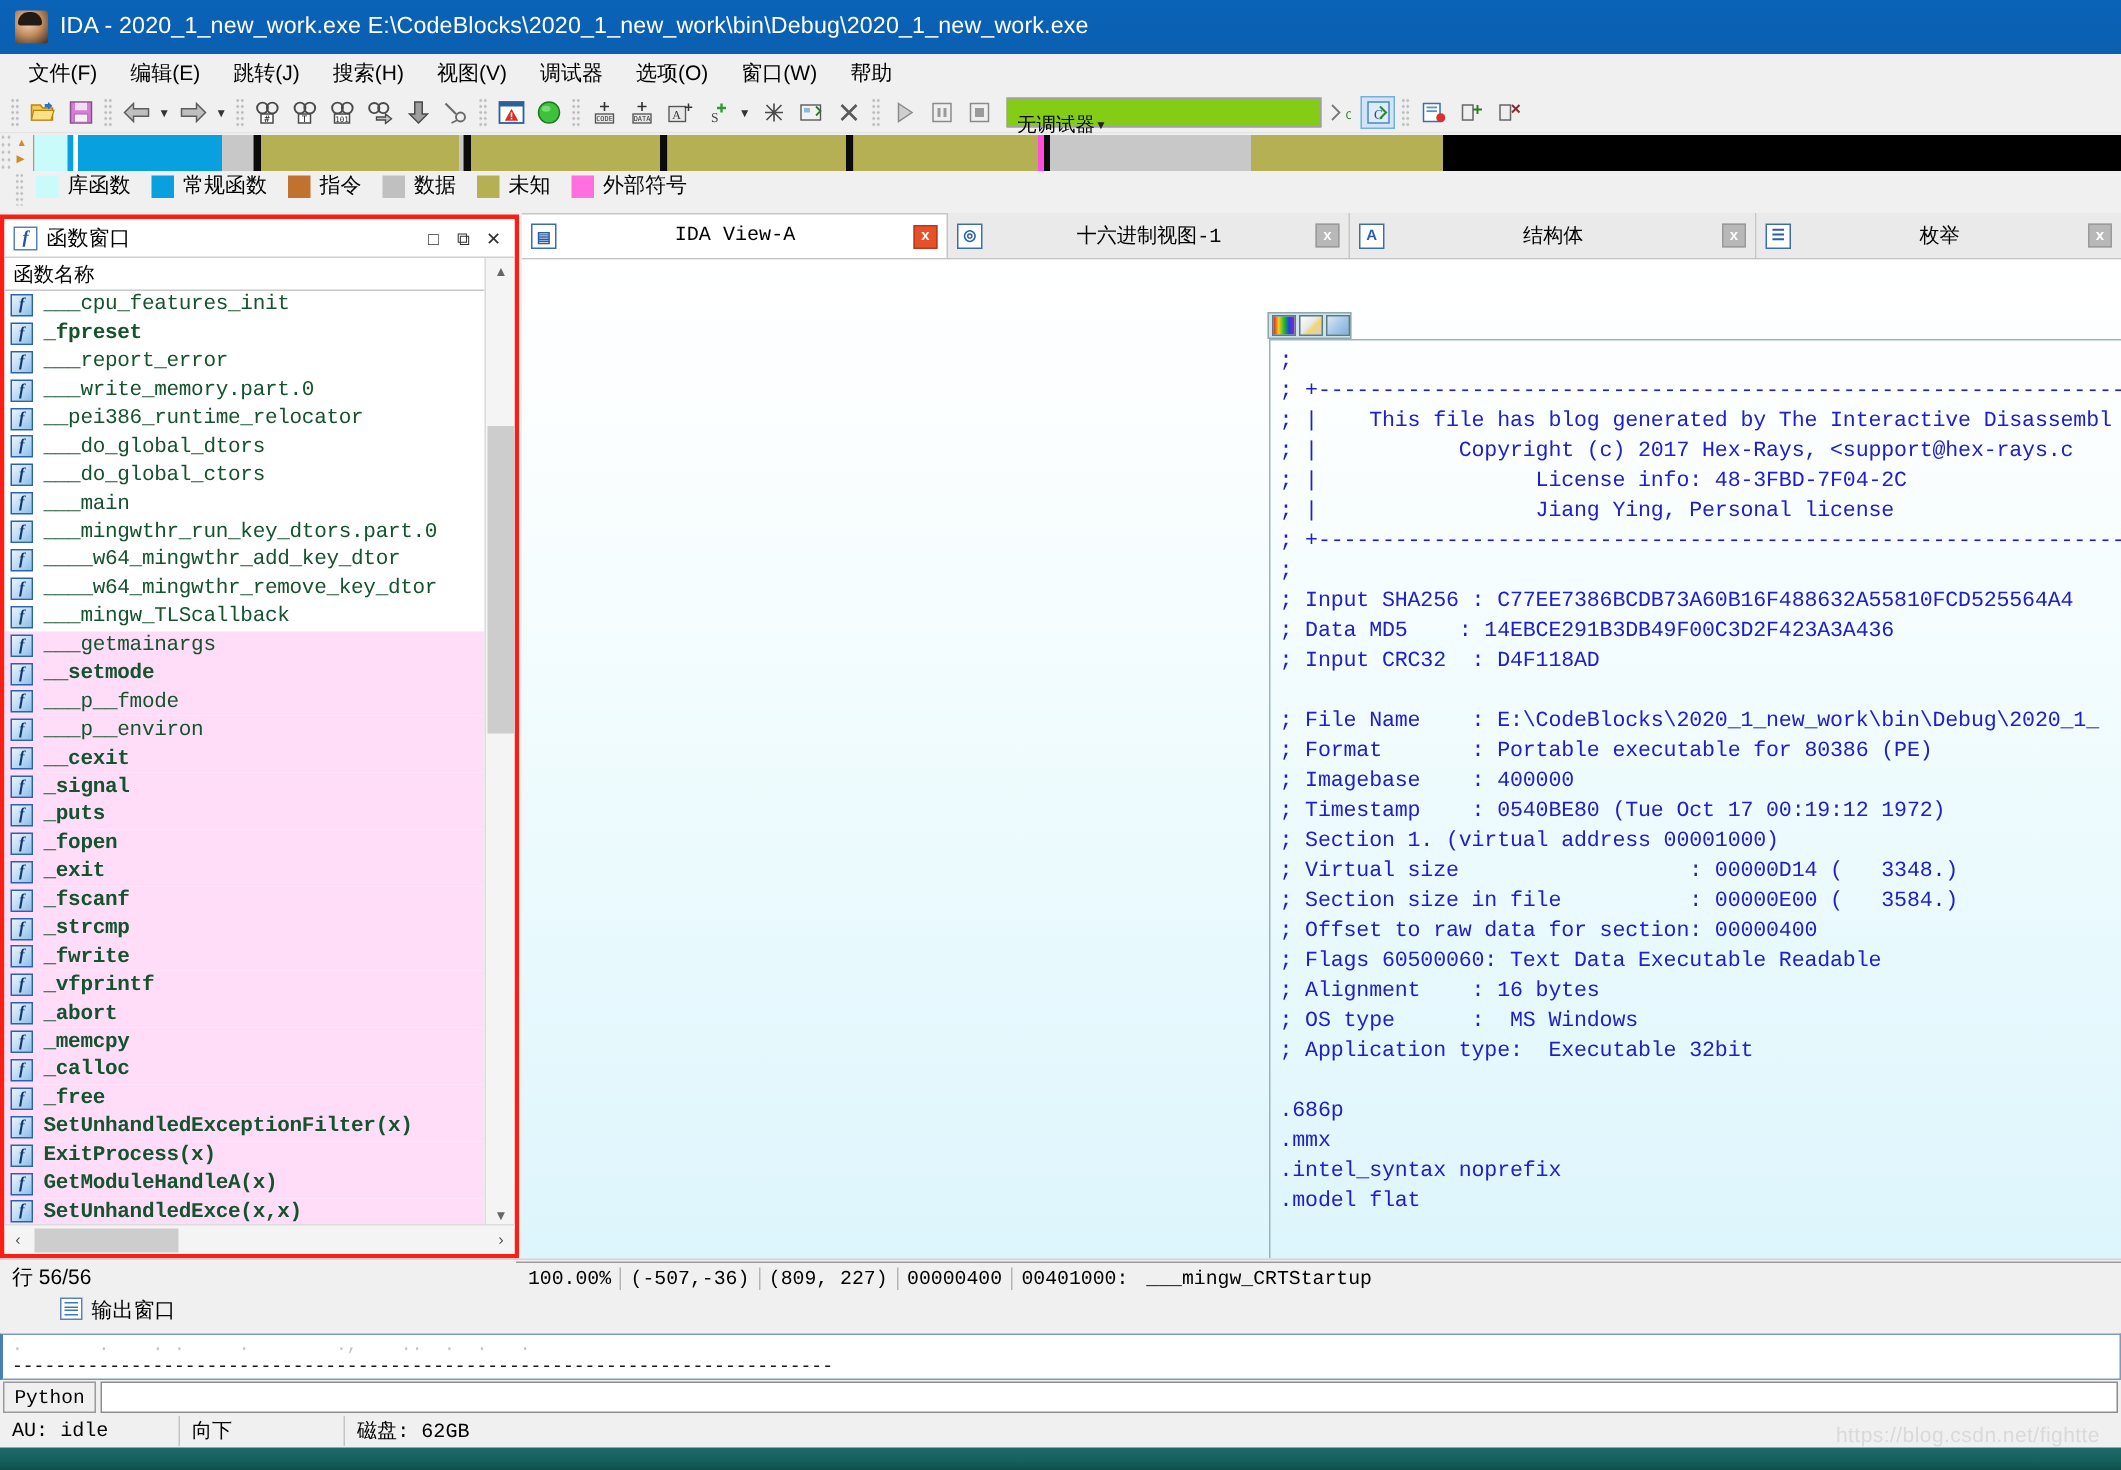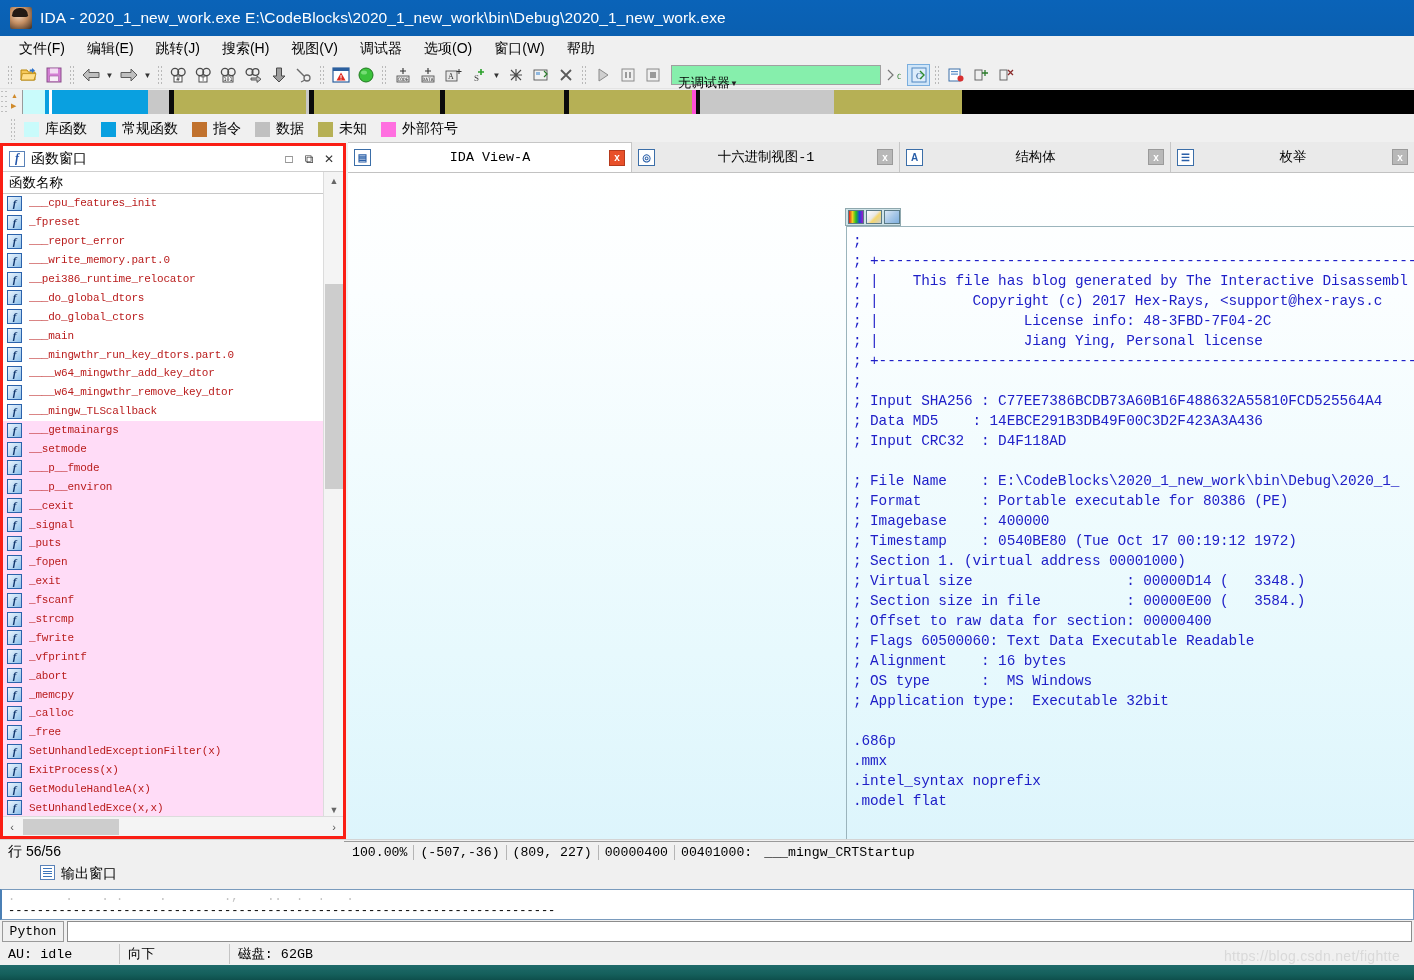--- a/index.html
+++ b/index.html
@@ -67,21 +67,21 @@
     display: flex; align-items: center; justify-content: center;
     position: relative; cursor: default;
   }
   .tb-arrow {
     width: 13px; height: 22px; flex: 0 0 auto;
     display: flex; align-items: center; justify-content: center;
     font-size: 8px; color: #333; cursor: default;
   }
   .dbg-select {
     width: 210px; height: 20px; margin-left: 6px; flex: 0 0 auto;
-    border: 1px solid #a0a0a0; background: #86efac;
+    border: 1px solid #a0a0a0; background: #84cc16;
     display: flex; align-items: center; 
     font-size: 13px; color: #000; padding: 16px 2px 0 6px; cursor: default;
   }
   .dbg-select .cap { font-size: 8px; color: #222; padding-right: 4px; }
 
   
   .navband {
     position: absolute; left: 0; top: 89px; width: 1414px; height: 26px;
     background: #f0f0f0; display: flex; align-items: stretch;
   }
@@ -96,21 +96,21 @@
   .nav-arrows span { position: absolute; left: 3px; font-size: 7px; color: #d08a2a; }
   .navbar-strip {
     flex: 1 1 auto; height: 24px; margin-top: 1px; position: relative;
     border-left: 1px solid #9a9a9a;
   }
   .nav-seg { position: absolute; top: 0; height: 24px; }
 
   
   .legend {
     position: absolute; left: 0; top: 115px; width: 1414px; height: 28px;
-    background: #f0f0f0; display: flex; align-items: center; padding-left: 10px;
+    background: #f0f0f0; display: flex; align-items: flex-start; padding-left: 10px;
   }
   .legend-grip {
     width: 6px; height: 22px; margin-right: 8px; flex: 0 0 auto;
     background-image: radial-gradient(circle, #bdbdbd 0.9px, transparent 1.1px);
     background-size: 3px 4px;
   }
   .legend-item { display: flex; align-items: center; margin-right: 14px; }
   .legend-sw { width: 15px; height: 15px; margin-right: 6px; flex: 0 0 auto; }
   .legend-lb { font-size: 14px; color: #000; white-space: nowrap; }
 
@@ -159,23 +159,23 @@
   .fn-icon {
     width: 15px; height: 15px; flex: 0 0 auto; margin-right: 7px;
     border: 1px solid #2b62ab;
     background: linear-gradient(135deg, #e9f3fc 0%, #bfdcf5 50%, #8dc0ea 100%);
     display: flex; align-items: center; justify-content: center;
     font-family: "Liberation Serif", serif; font-style: italic;
     font-weight: bold; font-size: 11px; color: #13386e; line-height: 1;
   }
   .fn-name {
     font-family: "Liberation Mono", monospace;
-    font-size: 11px; color: #b91c1c; letter-spacing: -0.2px;
-  }
-  .fn-name.bold { font-weight: normal; }
+    font-size: 14px; color: #14532d; letter-spacing: -0.2px;
+  }
+  .fn-name.bold { font-weight: bold; }
 
   
   .fn-vscroll {
     position: absolute; right: 0; top: 26px; width: 20px; height: 647px;
     background: #f4f4f4; border-left: 1px solid #dcdcdc;
   }
   .sb-btn {
     width: 20px; height: 18px; display: flex; align-items: center;
     justify-content: center; font-size: 9px; color: #666; cursor: default;
   }

